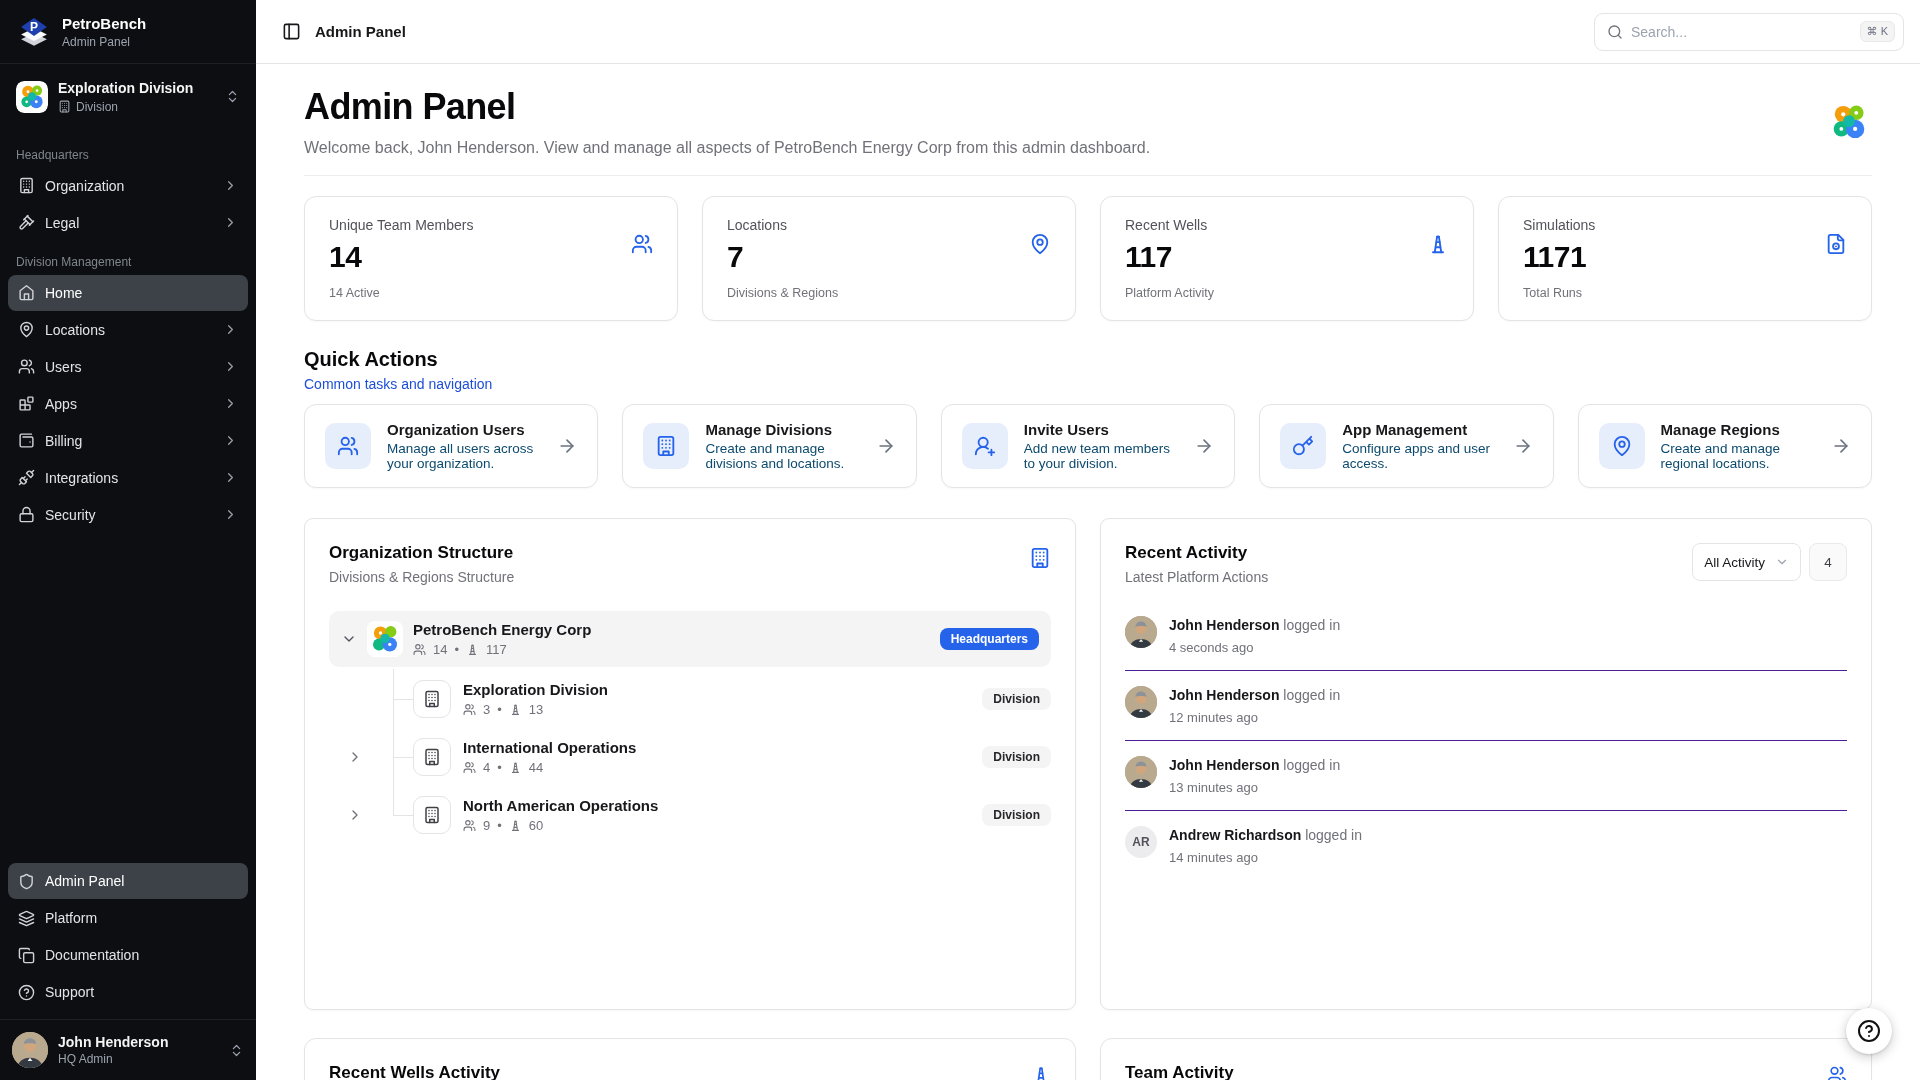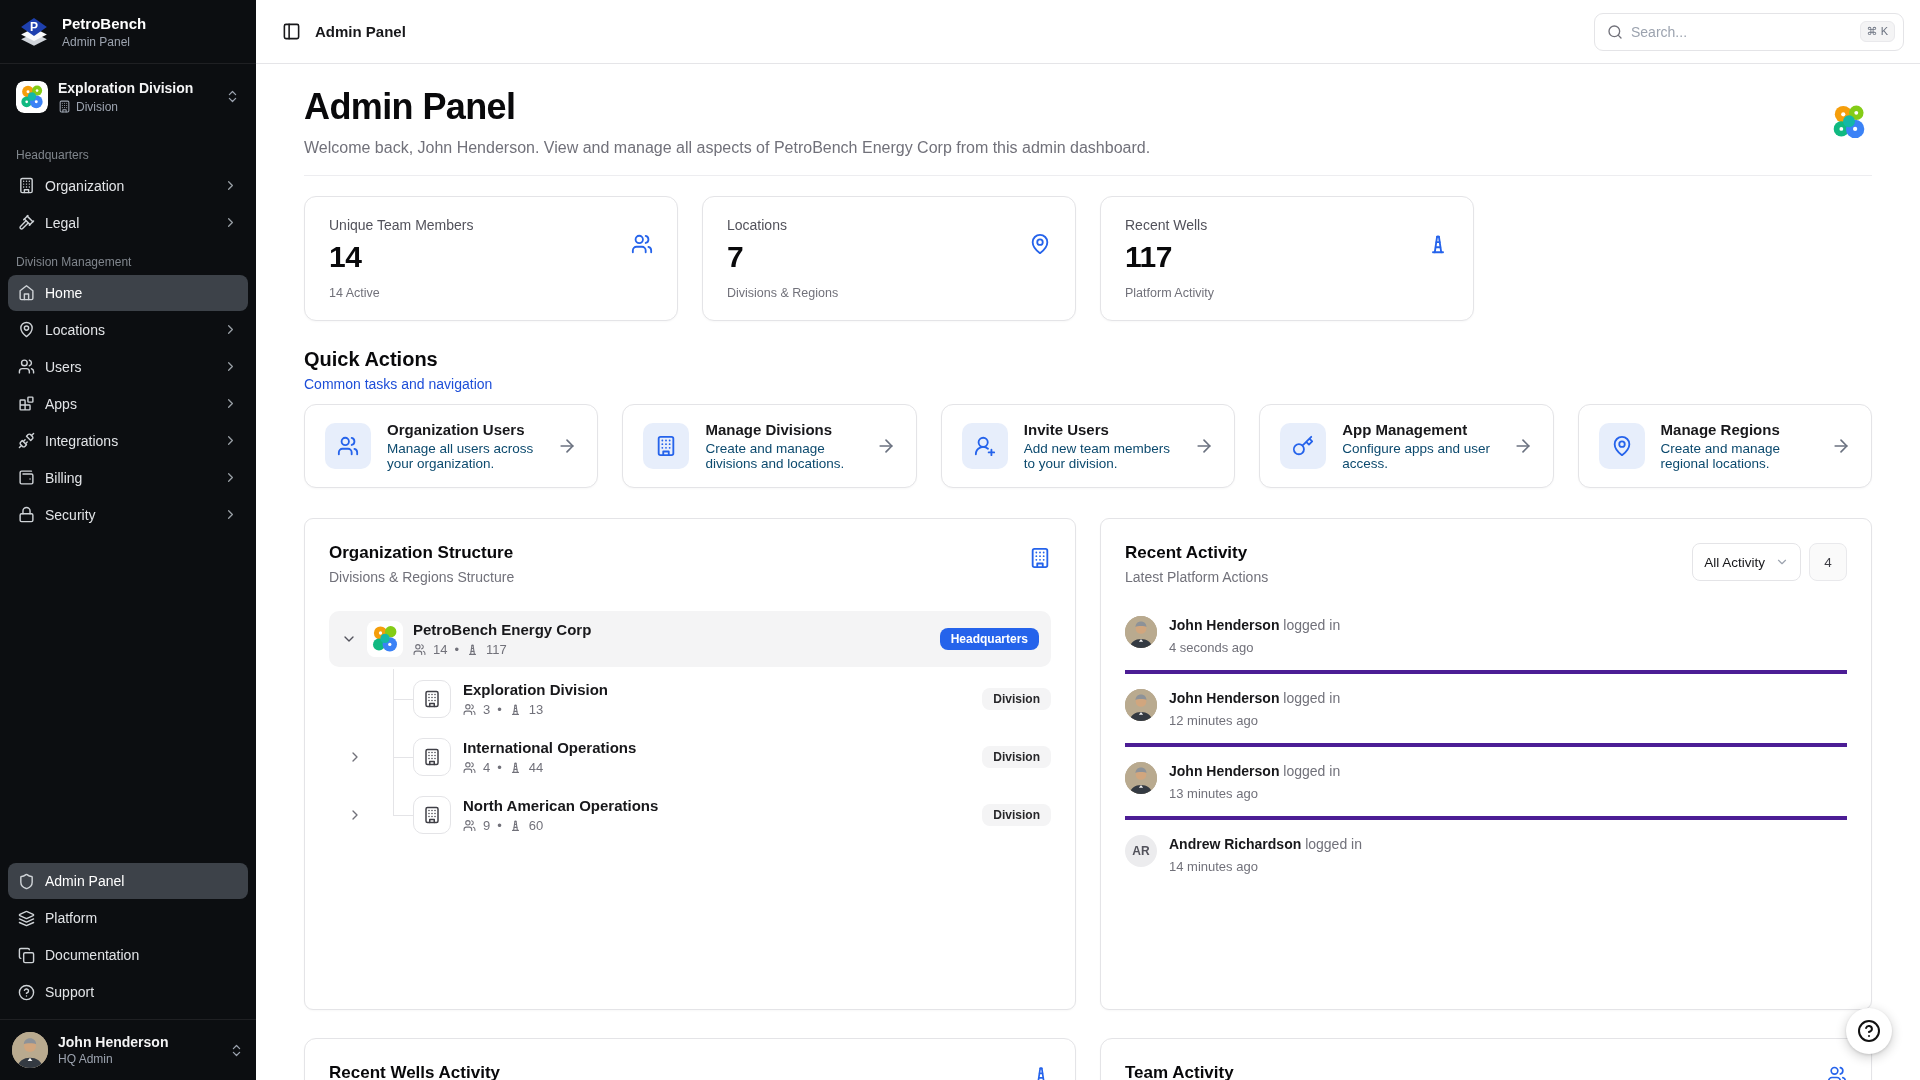--- a/index.html
+++ b/index.html
@@ -92,21 +92,21 @@
   .row-chev { position:absolute; left:-66px; top:50%; margin-top:-8px; width:16px; height:16px; color:#71717a; cursor:pointer; }
   .kid-iconbox { width:38px; height:38px; border:1px solid #e4e4e7; border-radius:10px; background:#fff; display:flex; align-items:center; justify-content:center; color:#3f3f46; flex:0 0 auto; }
   .kid-iconbox .kicon { width:18px; height:18px; }
 
   
   .act-controls { display:flex; gap:8px; align-items:center; }
   .act-select { border:1px solid #e4e4e7; border-radius:8px; height:38px; padding:0 11px; display:flex; align-items:center; gap:10px; font-size:13.5px; color:#18181b; cursor:pointer; background:#fff; }
   .act-select .schev { width:14px; height:14px; color:#9ca3af; }
   .act-count { width:38px; height:38px; border:1px solid #e9e9ec; background:#fafafa; border-radius:8px; display:flex; align-items:center; justify-content:center; font-size:13.5px; color:#3f3f46; }
   .act-list { margin-top:16px; }
-  .act-item { padding:15px 0; border-bottom:4px solid #4c1d95; display:flex; gap:12px; }
+  .act-item { padding:15px 0; border-bottom:1px solid #4c1d95; display:flex; gap:12px; }
   .act-item:last-child { border-bottom:none; }
   .act-initials { width:32px; height:32px; border-radius:50%; background:#ececee; color:#52525b; display:flex; align-items:center; justify-content:center; font-size:12px; font-weight:600; flex:0 0 auto; }
   .act-line { font-size:14px; color:#71717a; margin-top:1px; }
   .act-line .act-name { font-weight:600; color:#18181b; }
   .act-time { font-size:13px; color:#71717a; margin-top:7px; }
 
   .bottom-grid { display:grid; grid-template-columns:1fr 1fr; gap:24px; margin-top:28px; }
   .bottom-card { border:1px solid #e4e4e7; border-radius:12px; background:#fff; padding:24px; height:220px; box-shadow:0 1px 2px rgba(0,0,0,.03); }
   .bc-head { display:flex; justify-content:space-between; align-items:flex-start; }
   .bc-title { font-size:17px; font-weight:700; color:#09090b; }
@@ -265,43 +265,43 @@
       <span class="flex1">Apps</span>
       <span class="nchev">
           <svg viewBox="0 0 24 24" fill="none" stroke="currentColor" stroke-width="2" stroke-linecap="round" stroke-linejoin="round">
             <path d="m9 18 6-6-6-6"></path>
           </svg>
         </span>
     </div>
     <div class="nav-item">
       <span class="nicon">
           <svg viewBox="0 0 24 24" fill="none" stroke="currentColor" stroke-width="2" stroke-linecap="round" stroke-linejoin="round">
+            <path d="M17 14h.01"></path>
+            <path d="M7 7h12a2 2 0 0 1 2 2v10a2 2 0 0 1-2 2H5a2 2 0 0 1-2-2V5a2 2 0 0 1 2-2h14"></path>
+          </svg>
+        </span>
+      <span class="flex1">Billing</span>
+      <span class="nchev">
+          <svg viewBox="0 0 24 24" fill="none" stroke="currentColor" stroke-width="2" stroke-linecap="round" stroke-linejoin="round">
+            <path d="m9 18 6-6-6-6"></path>
+          </svg>
+        </span>
+    </div>
+    <div class="nav-item">
+      <span class="nicon">
+          <svg viewBox="0 0 24 24" fill="none" stroke="currentColor" stroke-width="2" stroke-linecap="round" stroke-linejoin="round">
             <path d="m19 5 3-3"></path>
             <path d="m2 22 3-3"></path>
             <path d="M6.3 20.3a2.4 2.4 0 0 0 3.4 0L12 18l-6-6-2.3 2.3a2.4 2.4 0 0 0 0 3.4Z"></path>
             <path d="M7.5 13.5 10 11"></path>
             <path d="M10.5 16.5 13 14"></path>
             <path d="m12 6 6 6 2.3-2.3a2.4 2.4 0 0 0 0-3.4l-2.6-2.6a2.4 2.4 0 0 0-3.4 0Z"></path>
           </svg>
         </span>
       <span class="flex1">Integrations</span>
-      <span class="nchev">
-          <svg viewBox="0 0 24 24" fill="none" stroke="currentColor" stroke-width="2" stroke-linecap="round" stroke-linejoin="round">
-            <path d="m9 18 6-6-6-6"></path>
-          </svg>
-        </span>
-    </div>
-    <div class="nav-item">
-      <span class="nicon">
-          <svg viewBox="0 0 24 24" fill="none" stroke="currentColor" stroke-width="2" stroke-linecap="round" stroke-linejoin="round">
-            <path d="M17 14h.01"></path>
-            <path d="M7 7h12a2 2 0 0 1 2 2v10a2 2 0 0 1-2 2H5a2 2 0 0 1-2-2V5a2 2 0 0 1 2-2h14"></path>
-          </svg>
-        </span>
-      <span class="flex1">Billing</span>
       <span class="nchev">
           <svg viewBox="0 0 24 24" fill="none" stroke="currentColor" stroke-width="2" stroke-linecap="round" stroke-linejoin="round">
             <path d="m9 18 6-6-6-6"></path>
           </svg>
         </span>
     </div>
     <div class="nav-item">
       <span class="nicon">
           <svg viewBox="0 0 24 24" fill="none" stroke="currentColor" stroke-width="2" stroke-linecap="round" stroke-linejoin="round">
             <rect x="3" y="11" width="18" height="11" rx="2"></rect>
@@ -451,20 +451,33 @@
         <div class="stat-label">Recent Wells</div>
         <div class="stat-value">117</div>
         <div class="stat-sub">Platform Activity</div>
         <span class="stat-icon">
             <svg viewBox="0 0 24 24" fill="none" stroke="currentColor" stroke-width="2" stroke-linecap="round" stroke-linejoin="round">
               <path d="M8.5 21 11 4h2l2.5 17"></path>
               <path d="M9.6 15.5h4.9"></path>
               <path d="M10.3 10h3.5"></path>
               <path d="M11 4h2"></path>
               <path d="M6.5 21h11"></path>
+            </svg>
+          </span>
+      </div>
+      <div class="stat-card">
+        <div class="stat-label">Simulations</div>
+        <div class="stat-value">1171</div>
+        <div class="stat-sub">Total Runs</div>
+        <span class="stat-icon">
+            <svg viewBox="0 0 24 24" fill="none" stroke="currentColor" stroke-width="2" stroke-linecap="round" stroke-linejoin="round">
+              <path d="M14.5 2H6a2 2 0 0 0-2 2v16a2 2 0 0 0 2 2h12a2 2 0 0 0 2-2V7.5Z"></path>
+              <path d="M14 2v4a2 2 0 0 0 2 2h4"></path>
+              <circle cx="12" cy="14.5" r="3.2"></circle>
+              <path d="M12 14.5h.01"></path>
             </svg>
           </span>
       </div>
     </div>
 
     <div class="qa-title">Quick Actions</div>
     <div class="qa-sub">Common tasks and navigation</div>
     <div class="qa-grid">
       <div class="qa-card">
         <span class="qa-iconbox">

